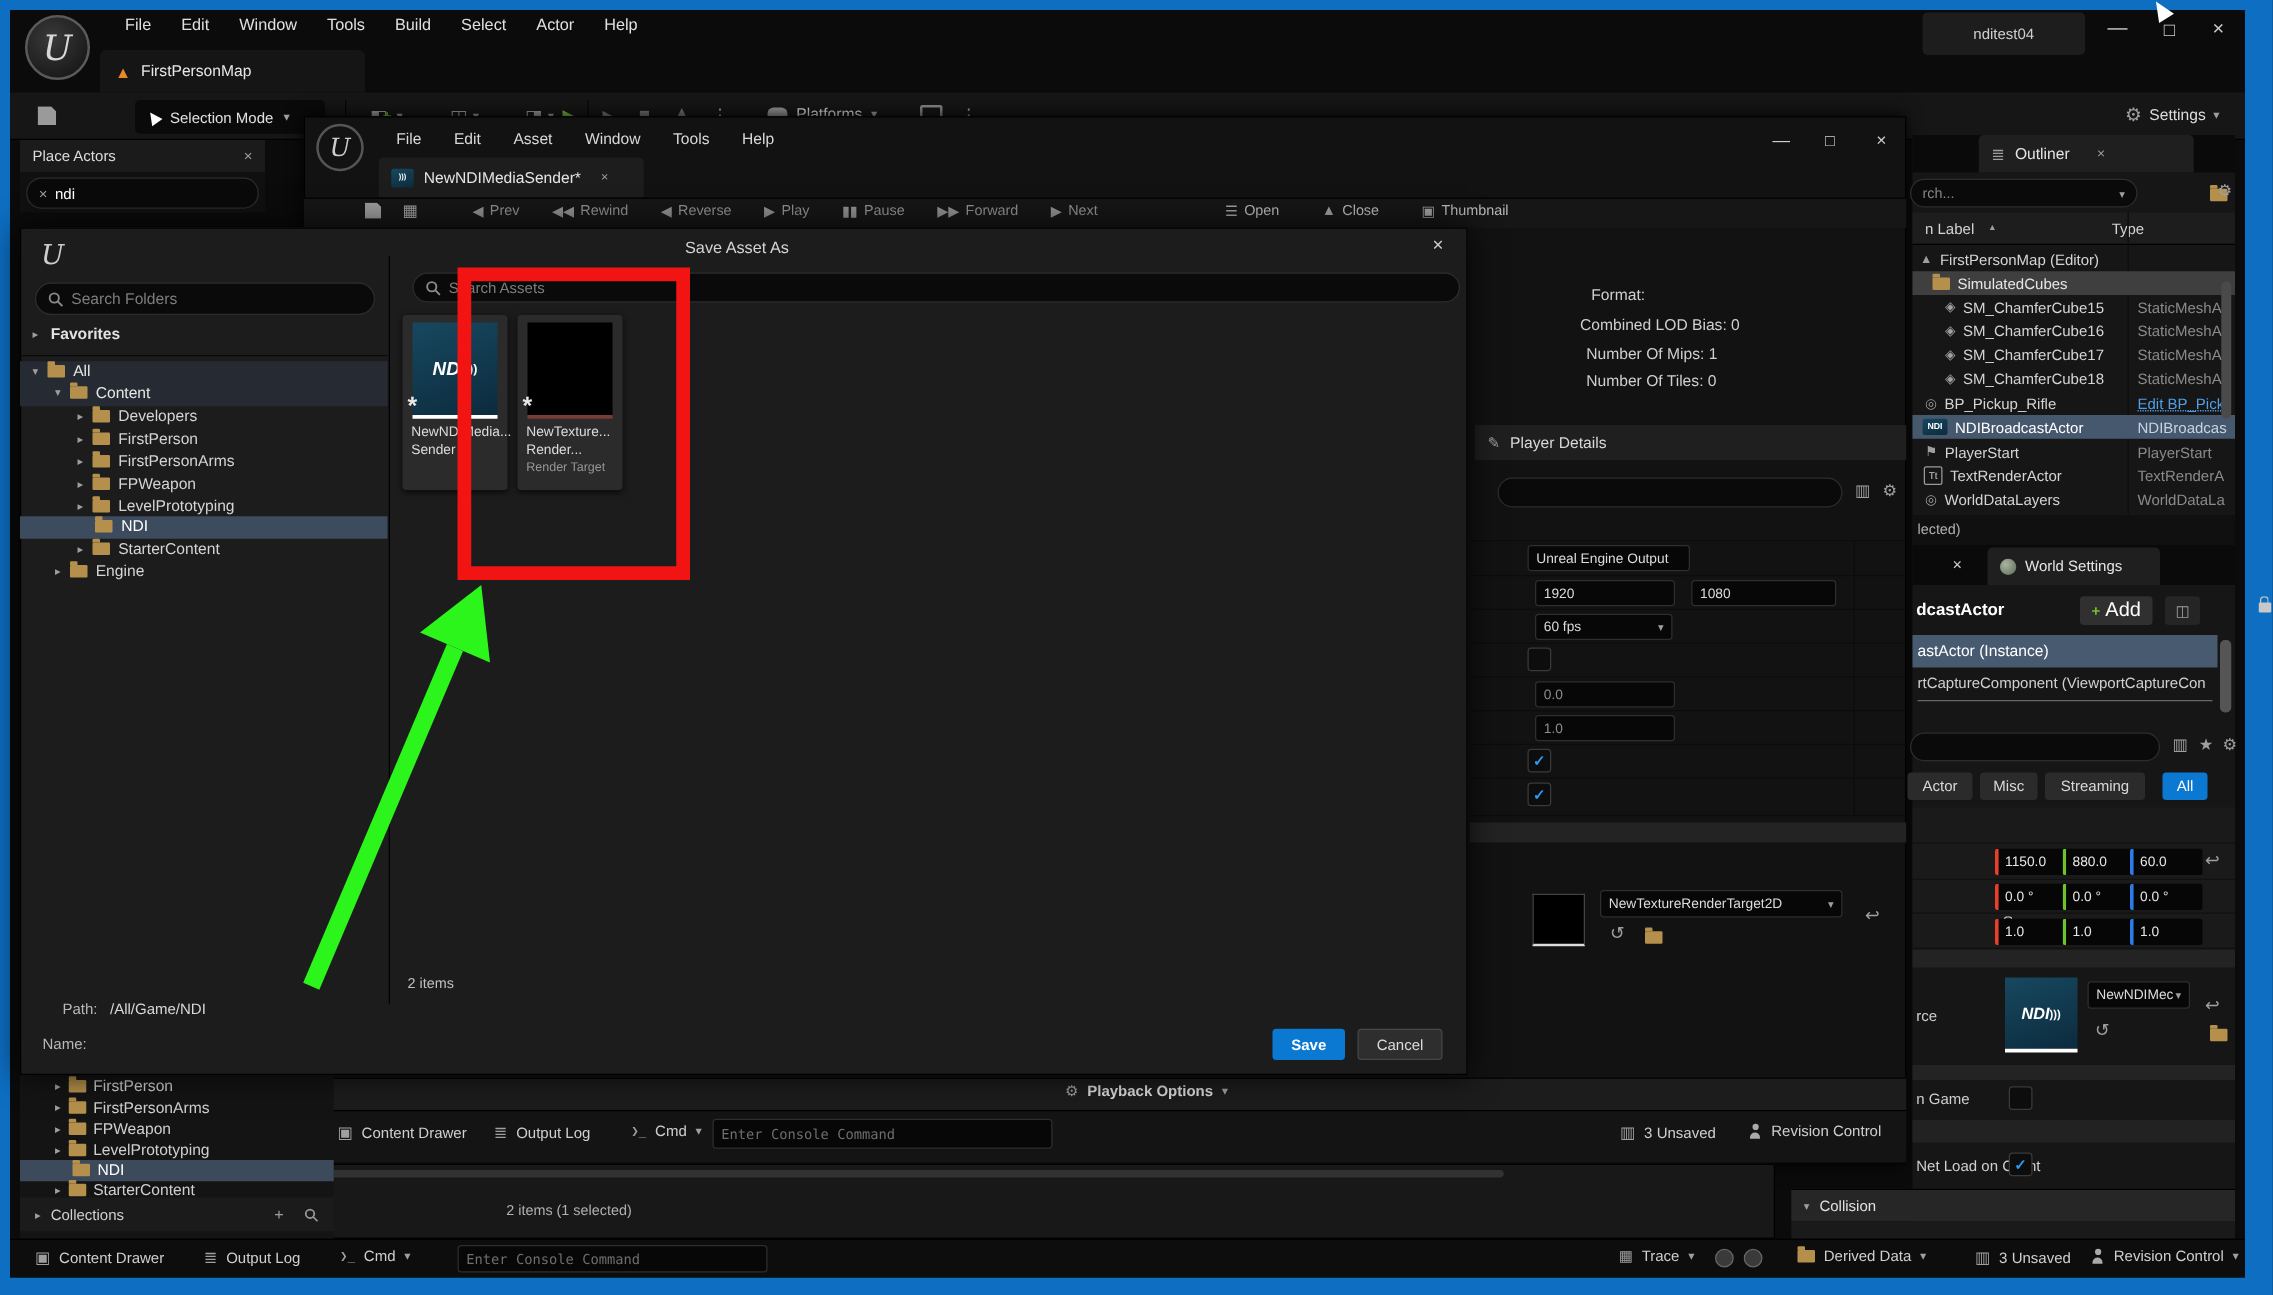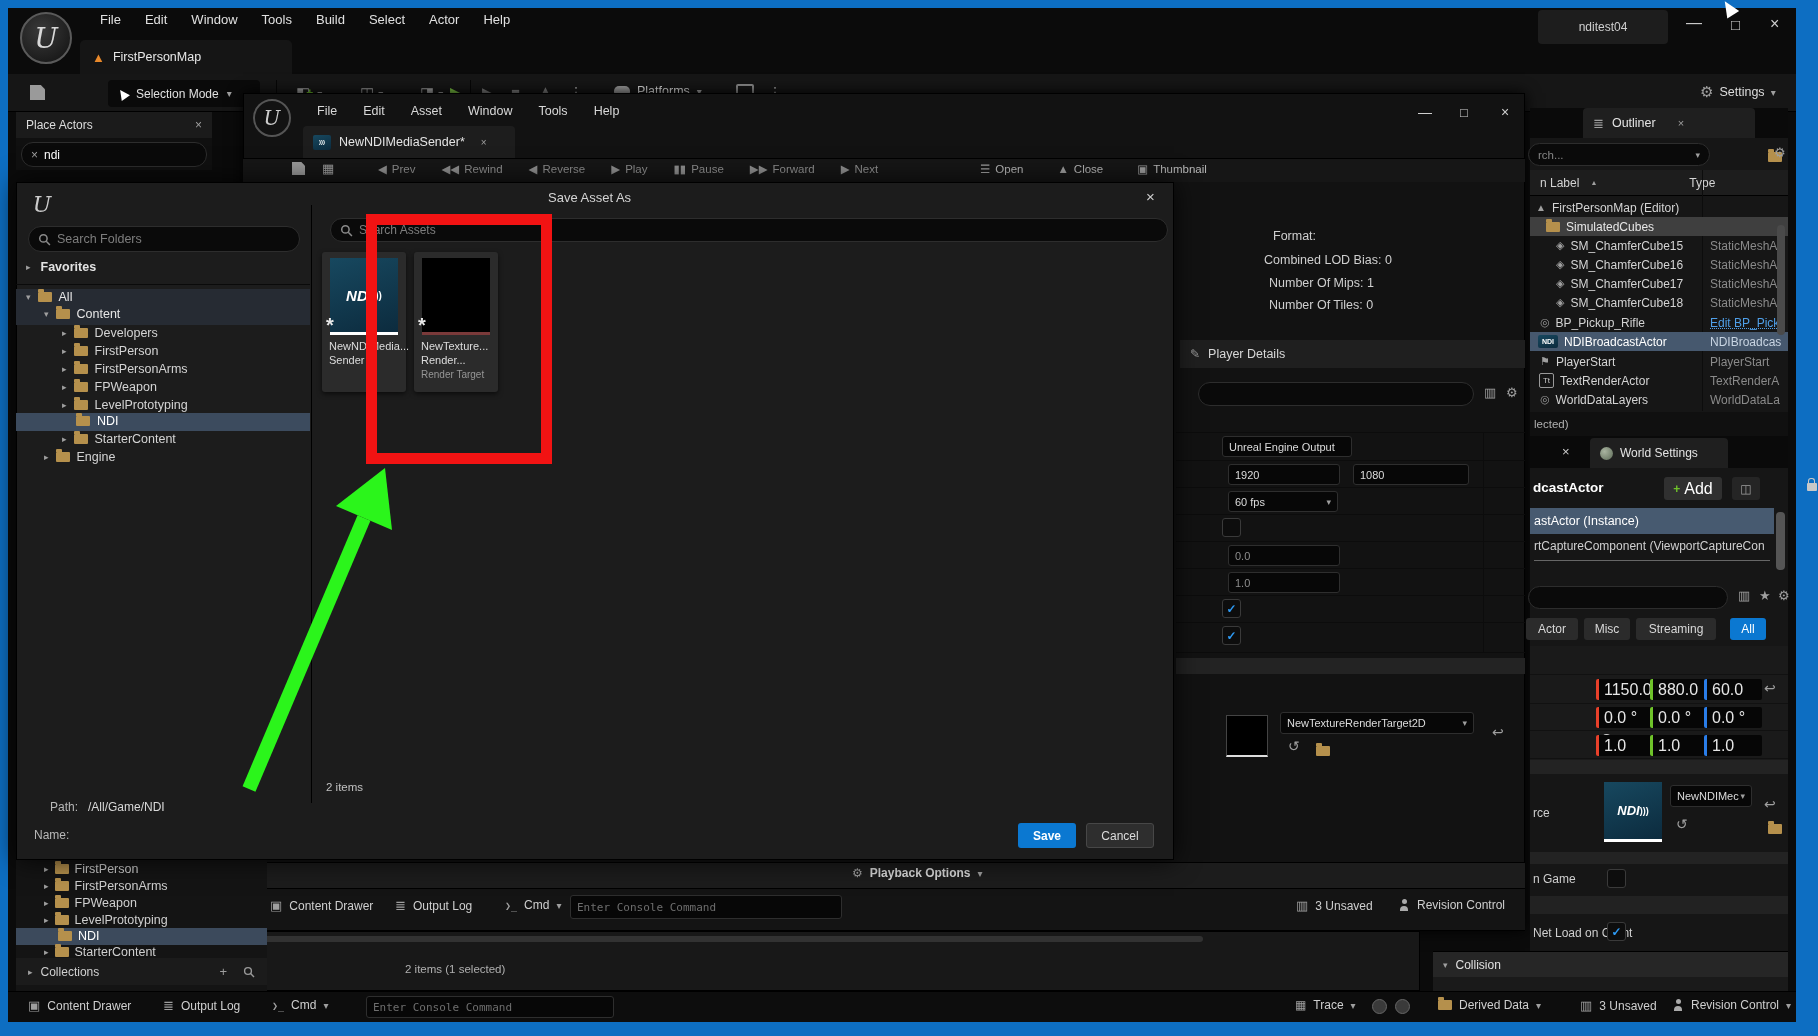--- a/index.html
+++ b/index.html
@@ -13,21 +13,21 @@
         gap:6px;padding:0 9px;box-sizing:border-box;overflow:hidden;}
   .fld{position:absolute;background:#070707;border:1px solid #2e2e2e;border-radius:3px;display:flex;
        align-items:center;padding:0 6px;box-sizing:border-box;font-size:11px;color:#dcdcdc;
        white-space:nowrap;overflow:hidden;}
   .btn{position:absolute;display:flex;align-items:center;justify-content:center;border-radius:3px;
        box-sizing:border-box;font-size:12px;}
   .chk{position:absolute;width:17px;height:17px;background:#0d0d0d;border:1px solid #3a3a3a;
        border-radius:3px;display:flex;align-items:center;justify-content:center;
        font-size:12px;font-weight:bold;color:#2e9bf5;}
   .tf{position:absolute;width:50px;height:21px;background:#060606;border-radius:2px;border-left:3px solid;
-      display:flex;align-items:center;padding-left:5px;font-size:16px;color:#e6e6e6;}
+      display:flex;align-items:center;padding-left:5px;font-size:11px;color:#e6e6e6;}
   .fold{display:inline-block;width:14px;height:10px;background:#b5904c;border-radius:1px;
         position:relative;flex:none;}
   .fold:before{content:"";position:absolute;top:-3px;left:0;width:6px;height:3px;background:#b5904c;
         border-radius:1px 1px 0 0;}
   .ico{color:#9f9f9f;}
   .saveic{display:inline-block;width:15px;height:15px;background:#9a9a9a;
         clip-path:polygon(0 0,72% 0,100% 28%,100% 100%,0 100%);}
   .cursoric{display:inline-block;width:0;height:0;border-left:5px solid transparent;
         border-right:5px solid transparent;border-bottom:10px solid #fff;transform:rotate(-35deg);}
   .personic{display:inline-block;width:12px;height:12px;position:relative;}

